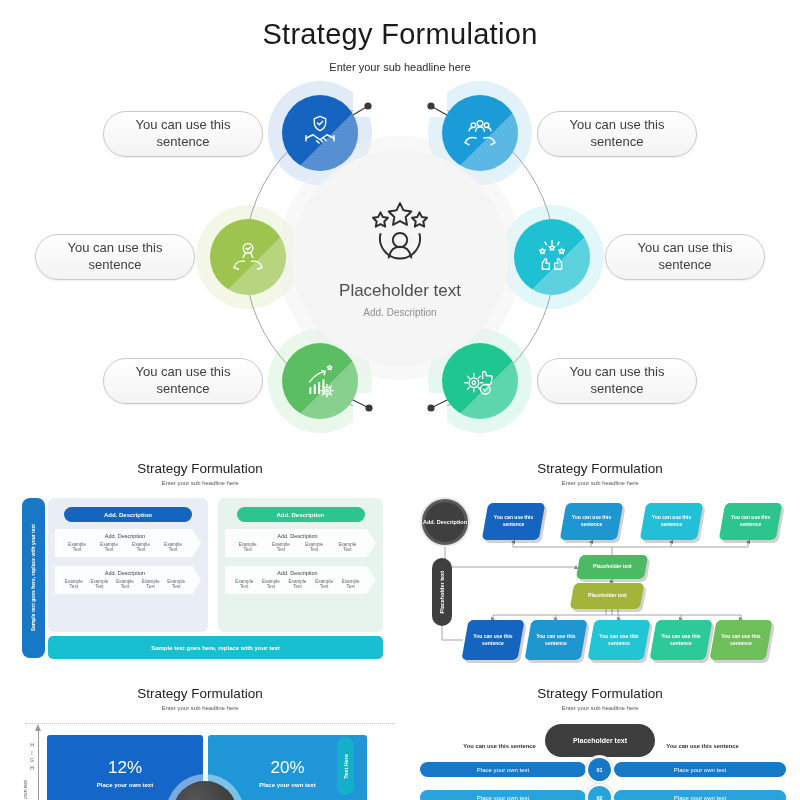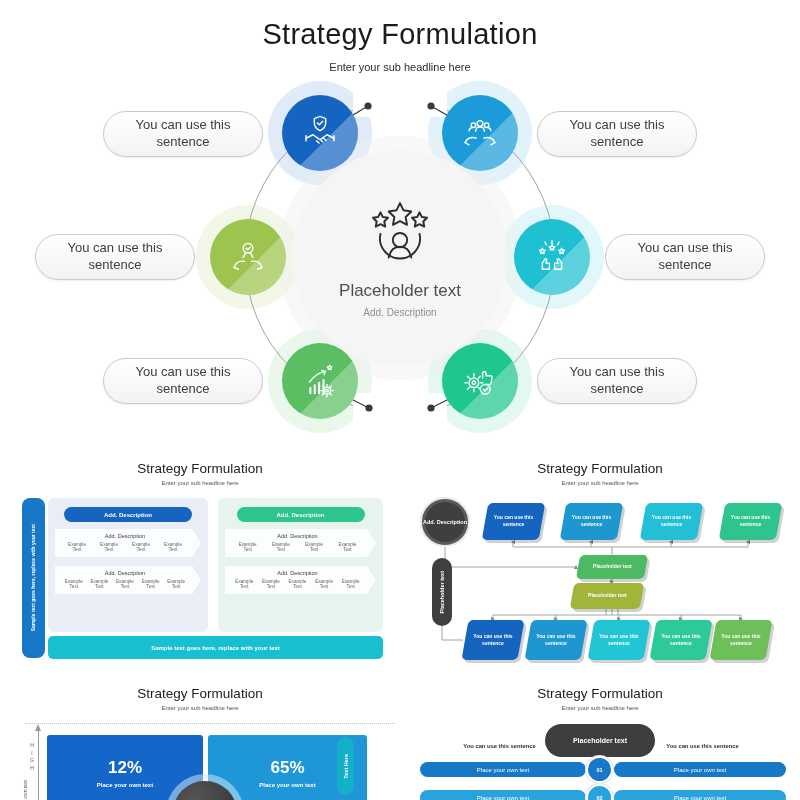--- a/index.html
+++ b/index.html
@@ -77,21 +77,21 @@
   
   .t3-dotted { left:25px; top:43px; width:370px; border-top:1px dotted #c6c6c6; }
   .t3-axis { left:38px; top:50px; width:1px; height:70px; background:#9a9a9a; }
   .t3-arrow { left:35px; top:44px; width:0; height:0; border-left:3.5px solid transparent;
     border-right:3.5px solid transparent; border-bottom:7px solid #9a9a9a; }
   .t3-high { left:29px; top:62px; font-size:5px; color:#555; writing-mode:vertical-rl;
     text-orientation:upright; letter-spacing:1.5px; }
   .t3-sidelabel { left:22px; top:100px; font-size:5px; color:#555; }
   .t3-panel { top:55px; height:75px; border-radius:3px; color:#fff; display:flex;
     flex-direction:column; align-items:center; justify-content:center; }
-  .t3-value { font-size:17px; font-weight:bold; }
+  .t3-value { font-size:17px; font-weight:normal; }
   .t3-caption { font-size:6px; font-weight:bold; margin-top:4px; }
   .t3-tab { left:337px; top:57px; width:17px; height:58px; border-radius:9px; color:#fff;
     font-size:5.5px; font-weight:bold; display:flex; align-items:center; justify-content:center; }
   .t3-circle { left:173px; top:101px; width:64px; height:64px; border-radius:50%;
     background:radial-gradient(circle at 35% 30%, #555 0%, #3a3a3a 70%);
     box-shadow:0 0 0 7px rgba(220,235,245,.5); }
 
   
   .t4-pill { left:145px; top:44px; width:110px; height:33px; border-radius:17px;
     color:#fff; font-size:7px; font-weight:bold; display:flex; align-items:center;
@@ -353,21 +353,21 @@
   <div class="abs t3-arrow"></div>
   <div class="abs t3-axis"></div>
   <div class="abs t3-high">HIGH</div>
   <div class="abs t3-sidelabel vtext">Place your own text</div>
 
   <div class="abs t3-panel" style="left: 47px; width: 156px; background: rgb(20, 103, 200);">
     <div class="t3-value">12%</div>
     <div class="t3-caption">Place your own text</div>
   </div>
   <div class="abs t3-panel" style="left: 208px; width: 159px; background: rgb(30, 150, 216);">
-    <div class="t3-value">65%</div>
+    <div class="t3-value">20%</div>
     <div class="t3-caption">Place your own text</div>
   </div>
   <div class="abs t3-tab" style="background: rgb(20, 175, 200);">
     <span class="vtext">Text Here</span>
   </div>
   <div class="abs t3-circle"></div>
 </div>
 
 <div class="abs thumb" style="left:400px;top:680px;">
   <div class="t-title">Strategy Formulation</div>

